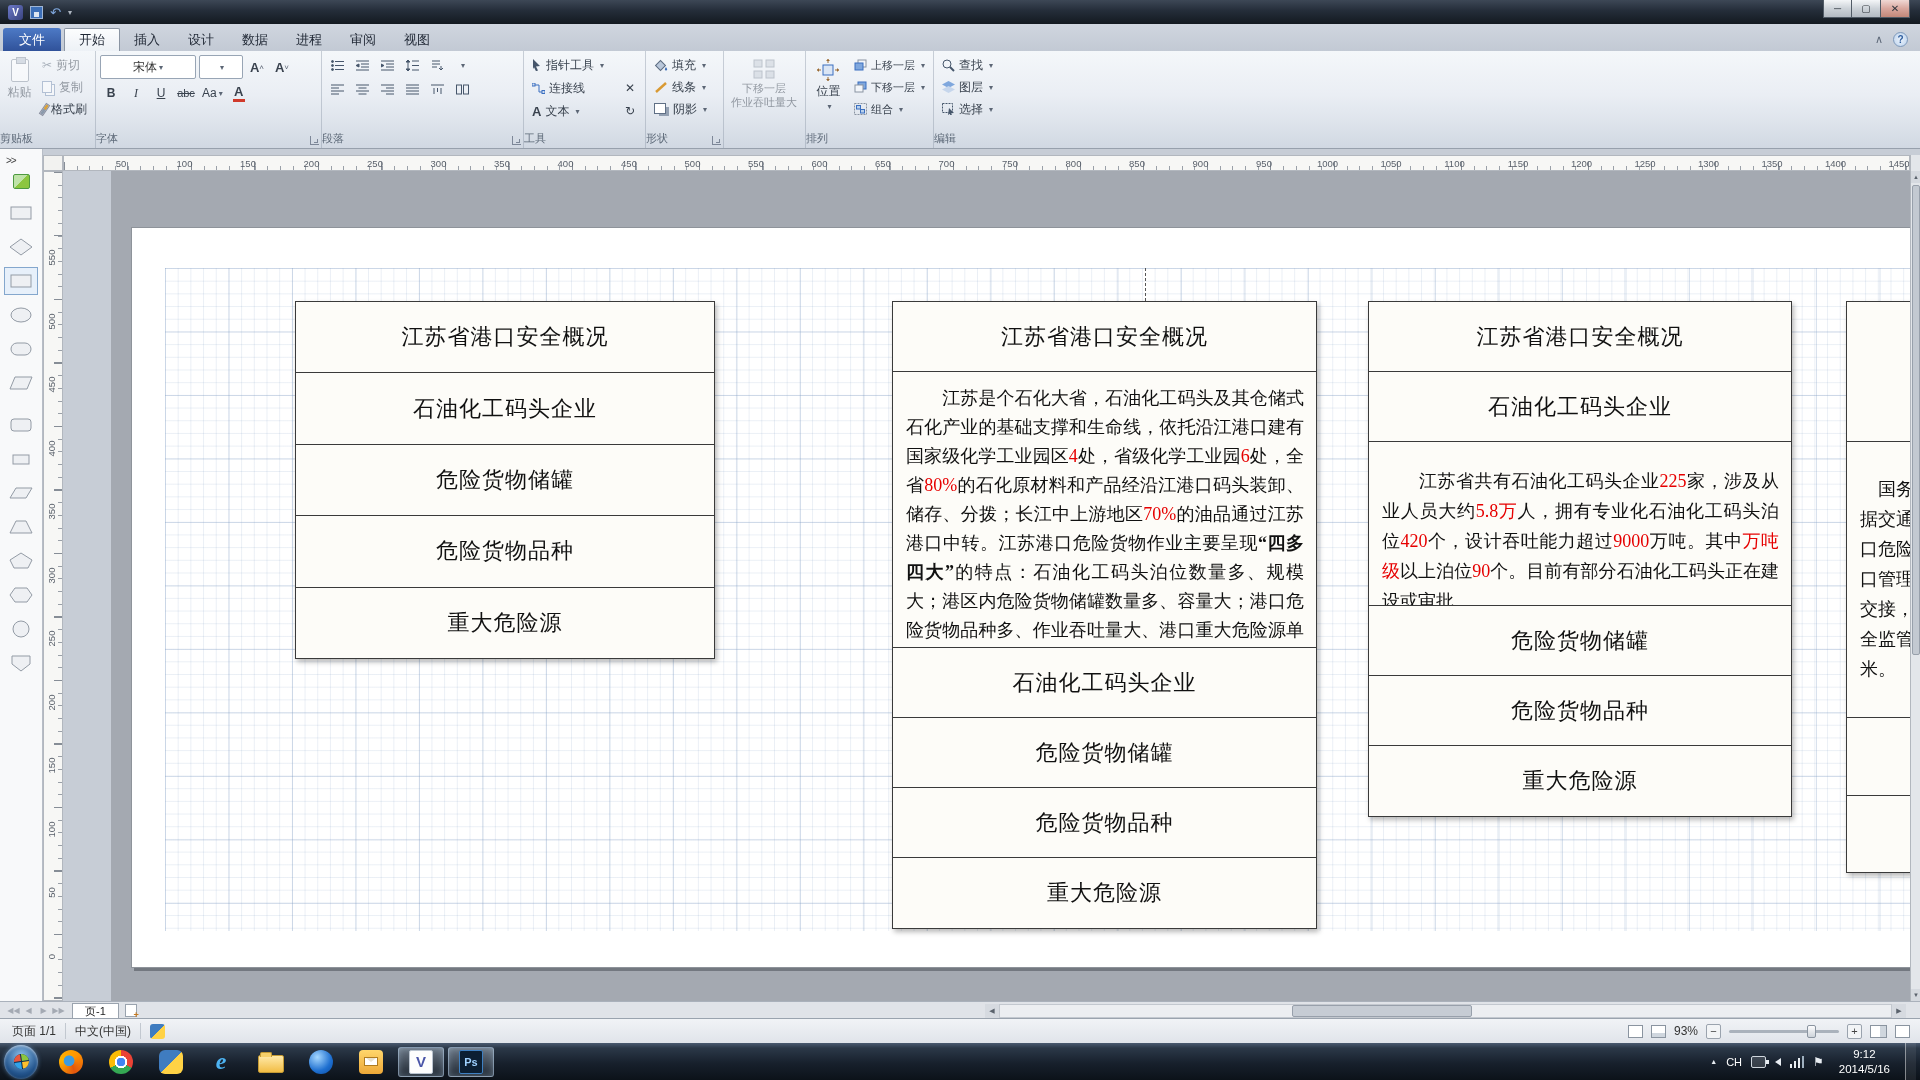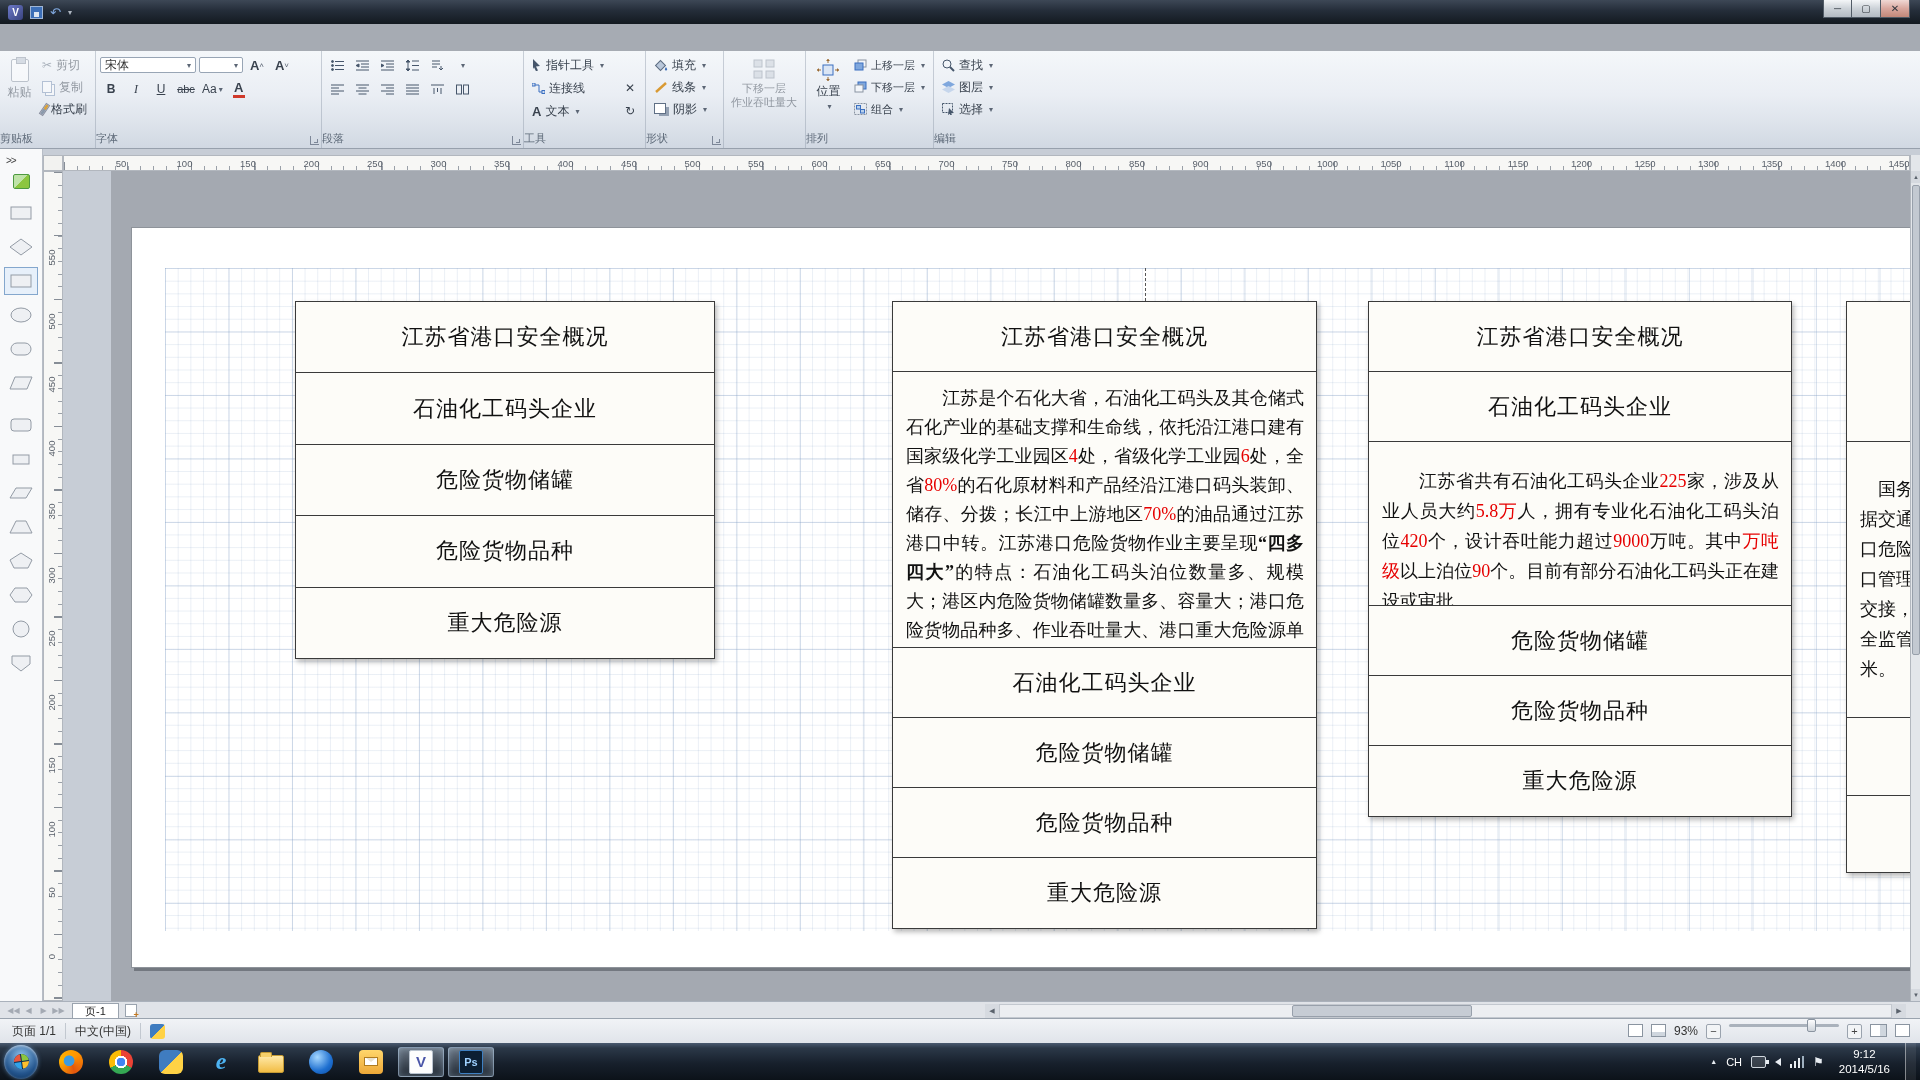--- a/index.html
+++ b/index.html
@@ -55,22 +55,22 @@
   .dim { opacity:.5; }
   .bigbtn { width:48px; display:flex; flex-direction:column; align-items:center; gap:2px;
     font-size:12px; color:#39424e; padding-top:4px; border-radius:3px; }
   .sbtn { height:20px; display:flex; align-items:center; gap:4px; font-size:12px; color:#39424e;
     padding:0 4px; border-radius:2px; white-space:nowrap; }
   .sq { min-width:22px; height:20px; display:flex; align-items:center; justify-content:center;
     font-size:12px; color:#39424e; border-radius:2px; padding:0 2px; }
   .gbody { display:flex; gap:3px; }
   .scol { display:flex; flex-direction:column; justify-content:flex-start; gap:2px; }
   .frow { display:flex; align-items:center; gap:3px; margin-bottom:4px; }
-  .combo { height:16px; background:#fff; border:1px solid #98a5b5; border-radius:2px;
-    display:flex; align-items:center; justify-content:space-between; padding:0 4px; font-size:12px; color:#333; }
+  .combo { height:24px; background:#fff; border:1px solid #98a5b5; border-radius:2px;
+    display:flex; align-items:center; justify-content:center; padding:0 4px; font-size:12px; color:#333; }
   
   .ic-pasteB { width:18px; height:23px; border:1px solid #8a94a2; border-radius:2px; background:#fff; position:relative; }
   .ic-pasteB::before { content:""; position:absolute; top:-3px; left:4px; width:8px; height:5px;
     background:#bcc5d1; border:1px solid #8a94a2; }
   .ic-copy { width:10px; height:12px; border:1px solid #7c93b5; background:#fff;
     box-shadow:3px 3px 0 -1px #fff, 3px 3px 0 0 #7c93b5; margin-right:3px; }
   .ic-brush { width:5px; height:13px; background:linear-gradient(#d9a23c 0 45%,#8b9aac 45%);
     border:1px solid #8a7festltr; border:1px solid #8a8fa0; transform:rotate(35deg); }
   .ic-scis { font-size:12px; color:#5e6b7c; }
   .ic-A { font-weight:bold; font-size:13px; color:#39424e; }
@@ -151,21 +151,21 @@
     display:flex; align-items:center; justify-content:center; }
   .hs-track { position:relative; flex:1; height:14px; background:#eceef1; border:1px solid #c3c8cf; }
   .hs-thumb { position:absolute; left:292px; width:180px; top:0; height:12px; background:#c6ccd4;
     border:1px solid #98a0ab; border-radius:2px; }
   
   .statusbar { position:absolute; top:1018px; left:0; right:0; height:25px;
     background:linear-gradient(#f1f3f6,#e0e4ea); border-top:1px solid #9aa3ae;
     display:flex; align-items:center; font-size:12px; color:#333; }
   .st-sep { width:1px; height:16px; background:#c2c8d0; margin:0 9px; }
   .st-pyicon { width:15px; height:15px; border-radius:3px; background:linear-gradient(135deg,#3f7cc0 0 52%,#ffd245 52%); }
-  .st-right { margin-left:auto; display:flex; align-items:flex-start; gap:8px; padding-right:10px; }
+  .st-right { margin-left:auto; display:flex; align-items:center; gap:8px; padding-right:10px; }
   .st-ic { width:15px; height:13px; border:1px solid #8a94a0; background:#fff; }
   .st-ic.full { background:linear-gradient(#fff 0 60%,#cfd6de 60%); }
   .zbtn { width:15px; height:15px; border:1px solid #9aa3ae; border-radius:2px; background:#f2f4f6;
     display:flex; align-items:center; justify-content:center; font-size:11px; color:#444; }
   .ztrack { position:relative; width:110px; height:3px; background:#aab2bc; border-radius:2px; }
   .zthumb { position:absolute; left:78px; top:-5px; width:9px; height:13px; background:linear-gradient(#fdfdfe,#cdd3da);
     border:1px solid #8a94a0; border-radius:2px; }
   
   .taskbar { position:absolute; top:1043px; left:0; right:0; height:37px;
     background:linear-gradient(180deg,#4a5a70 0%,#2b3848 14%,#17202c 55%,#0c1219 100%);
@@ -226,20 +226,34 @@
       <span class="qat-undo">↶</span>
       <span class="qat-dd">▾</span>
     </div>
     <div class="winbtns">
       <div class="wb">─</div>
       <div class="wb">▢</div>
       <div class="wb close">✕</div>
     </div>
   </div>
 
+  <div class="tabrow">
+    <div class="filetab">文件</div>
+    <div class="tab active">开始</div>
+    <div class="tab">插入</div>
+    <div class="tab">设计</div>
+    <div class="tab">数据</div>
+    <div class="tab">进程</div>
+    <div class="tab">审阅</div>
+    <div class="tab">视图</div>
+    <div class="tabrow-right">
+      <span class="rib-collapse">∧</span>
+      <span class="rib-help">?</span>
+    </div>
+  </div>
 
   <div class="ribbon">
 
     <div class="grp" style="width:96px">
       <div class="gbody">
         <div class="bigbtn dim">
           <span class="ic-pasteB"></span>
           <span>粘贴</span>
         </div>
         <div class="scol">

